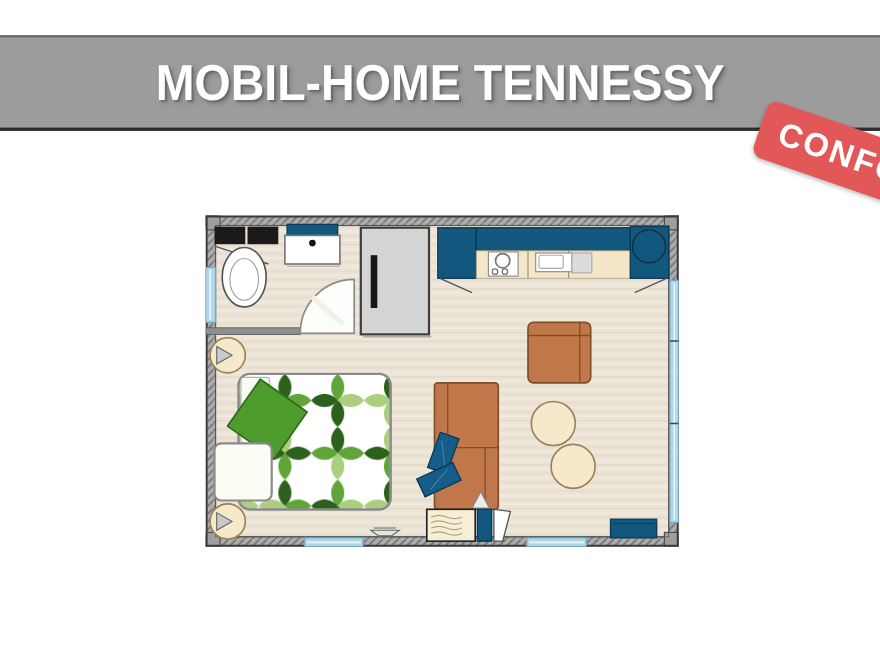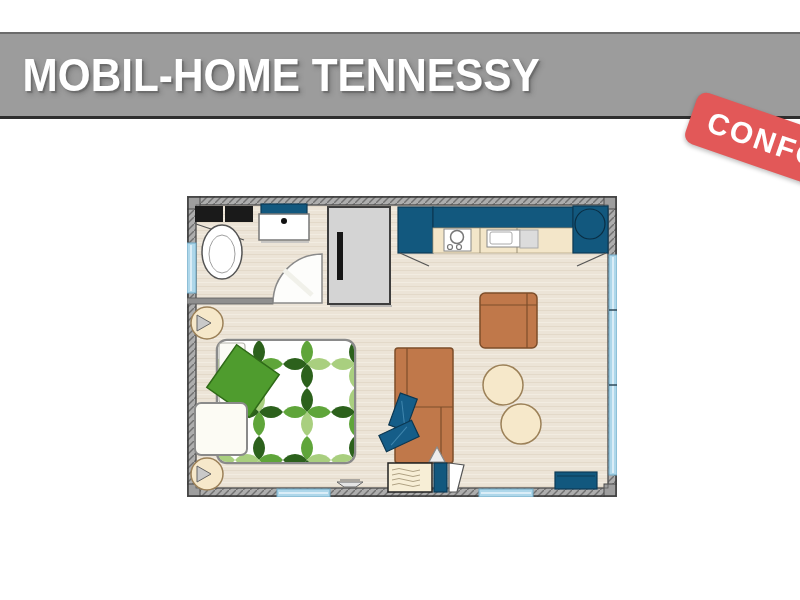--- a/index.html
+++ b/index.html
@@ -7,21 +7,21 @@
     width:800px;height:600px;overflow:hidden;position:relative;
     background:#ffffff;
     font-family:"Liberation Sans", sans-serif;
   }
   
   .banner{
     position:absolute;left:0;top:32px;width:800px;height:82px;
     background:var(--header-gray,#9c9c9c);
     border-top:2px solid #6b6b6b;
     border-bottom:3px solid var(--header-border-dark,#2e2e2e);
-    display:flex;align-items:center;
+    display:flex;align-items:center;justify-content:center;
   }
   .banner h1{
     margin:0;color:#ffffff;font-size:46px;font-weight:bold;
     letter-spacing:0px;white-space:nowrap;
     transform:scaleX(0.92);
     text-shadow:2px 2px 1px rgba(90,90,90,.55), 3px 3px 5px rgba(60,60,60,.35);
   }
   
   .badge{
     position:absolute;left:700px;top:90px;width:230px;height:54px;

